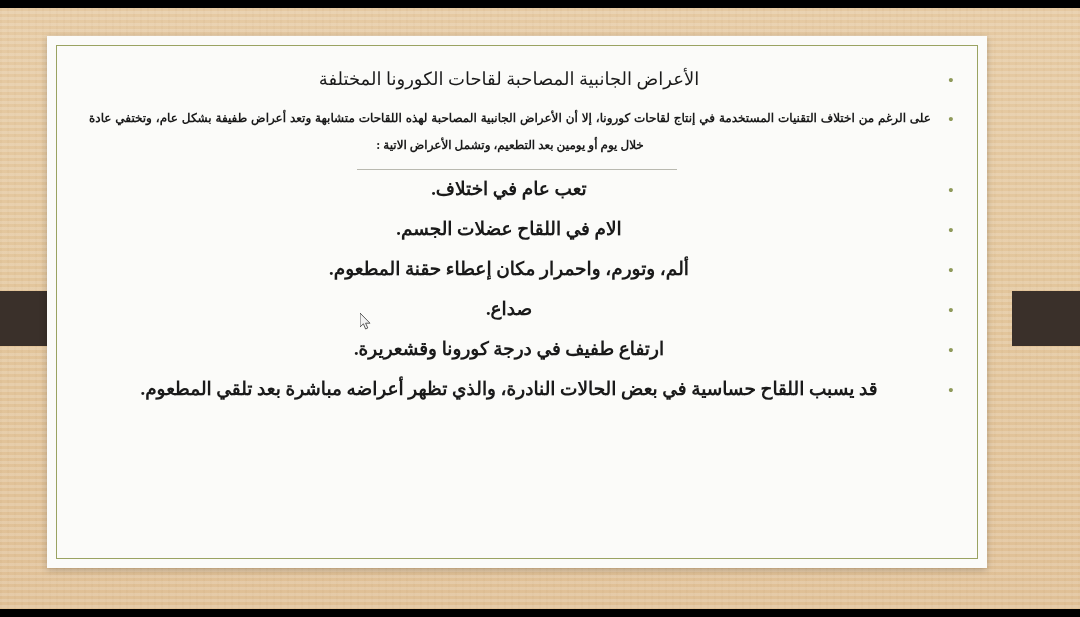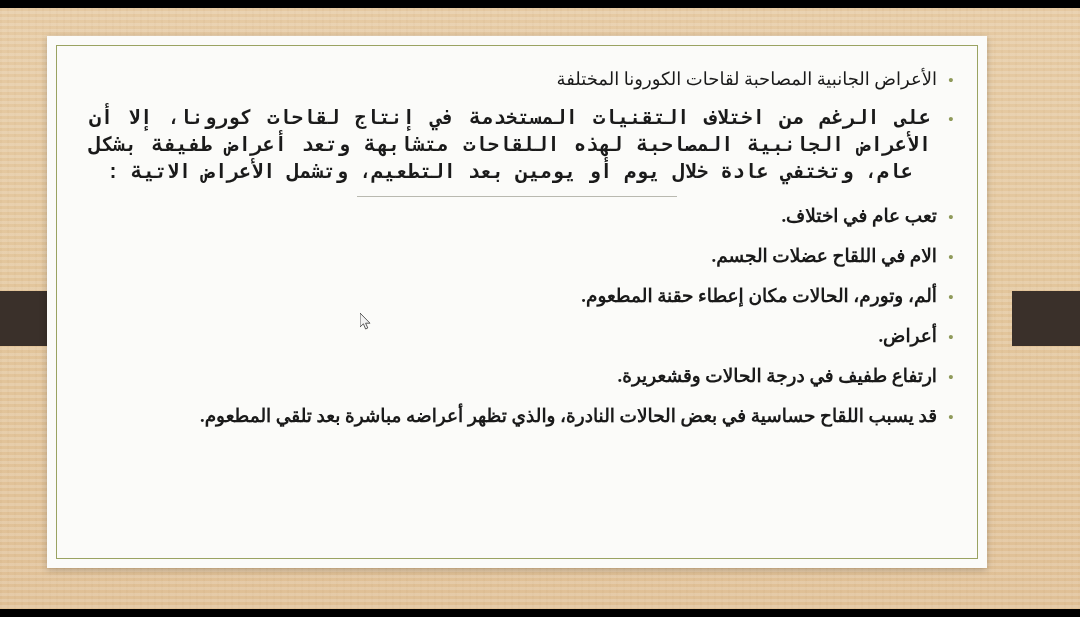--- a/index.html
+++ b/index.html
@@ -101,36 +101,36 @@
     line-height: 27px;
   }
 
   .bullet-text {
     flex: 1 1 auto;
     color: #1a1a1a;
     font-family: "Liberation Serif", "DejaVu Serif", serif;
     font-size: 18.5px;
     line-height: 27px;
     font-weight: 700;
+    text-align: center;
     padding: 0 6px;
   }
 
   
   .bullet-row.item-0 .bullet-text {
     font-weight: 400;
     font-size: 18px;
   }
 
   
   .bullet-row.item-1 .bullet-text {
     text-align: justify;
     text-align-last: center;
-    font-size: 20px;
+    font-size: 12px;
     padding: 0 12px 0 14px;
-    font-family: Liberation Mono, monospace;
   }
   .bullet-row.item-1 {
     margin-top: 12px;
     margin-bottom: 10px;
   }
 
   
   .rule {
     width: 320px;
     height: 1px;
@@ -199,31 +199,31 @@
         <span class="bullet-text">تعب عام في اختلاف.</span>
       </div>
 
       <div class="bullet-row item-3">
         <span class="bullet-dot">•</span>
         <span class="bullet-text">الام في اللقاح عضلات الجسم.</span>
       </div>
 
       <div class="bullet-row item-4">
         <span class="bullet-dot">•</span>
-        <span class="bullet-text">ألم، وتورم، الحالات مكان إعطاء حقنة المطعوم.</span>
+        <span class="bullet-text">ألم، وتورم، واحمرار مكان إعطاء حقنة المطعوم.</span>
       </div>
 
       <div class="bullet-row item-5">
         <span class="bullet-dot">•</span>
-        <span class="bullet-text">أعراض.</span>
+        <span class="bullet-text">صداع.</span>
       </div>
 
       <div class="bullet-row item-6">
         <span class="bullet-dot">•</span>
-        <span class="bullet-text">ارتفاع طفيف في درجة الحالات وقشعريرة.</span>
+        <span class="bullet-text">ارتفاع طفيف في درجة كورونا وقشعريرة.</span>
       </div>
 
       <div class="bullet-row item-7">
         <span class="bullet-dot">•</span>
         <span class="bullet-text">قد يسبب اللقاح حساسية في بعض الحالات النادرة، والذي تظهر أعراضه مباشرة بعد تلقي المطعوم.</span>
       </div>
 
     </div>
   </div>
 

